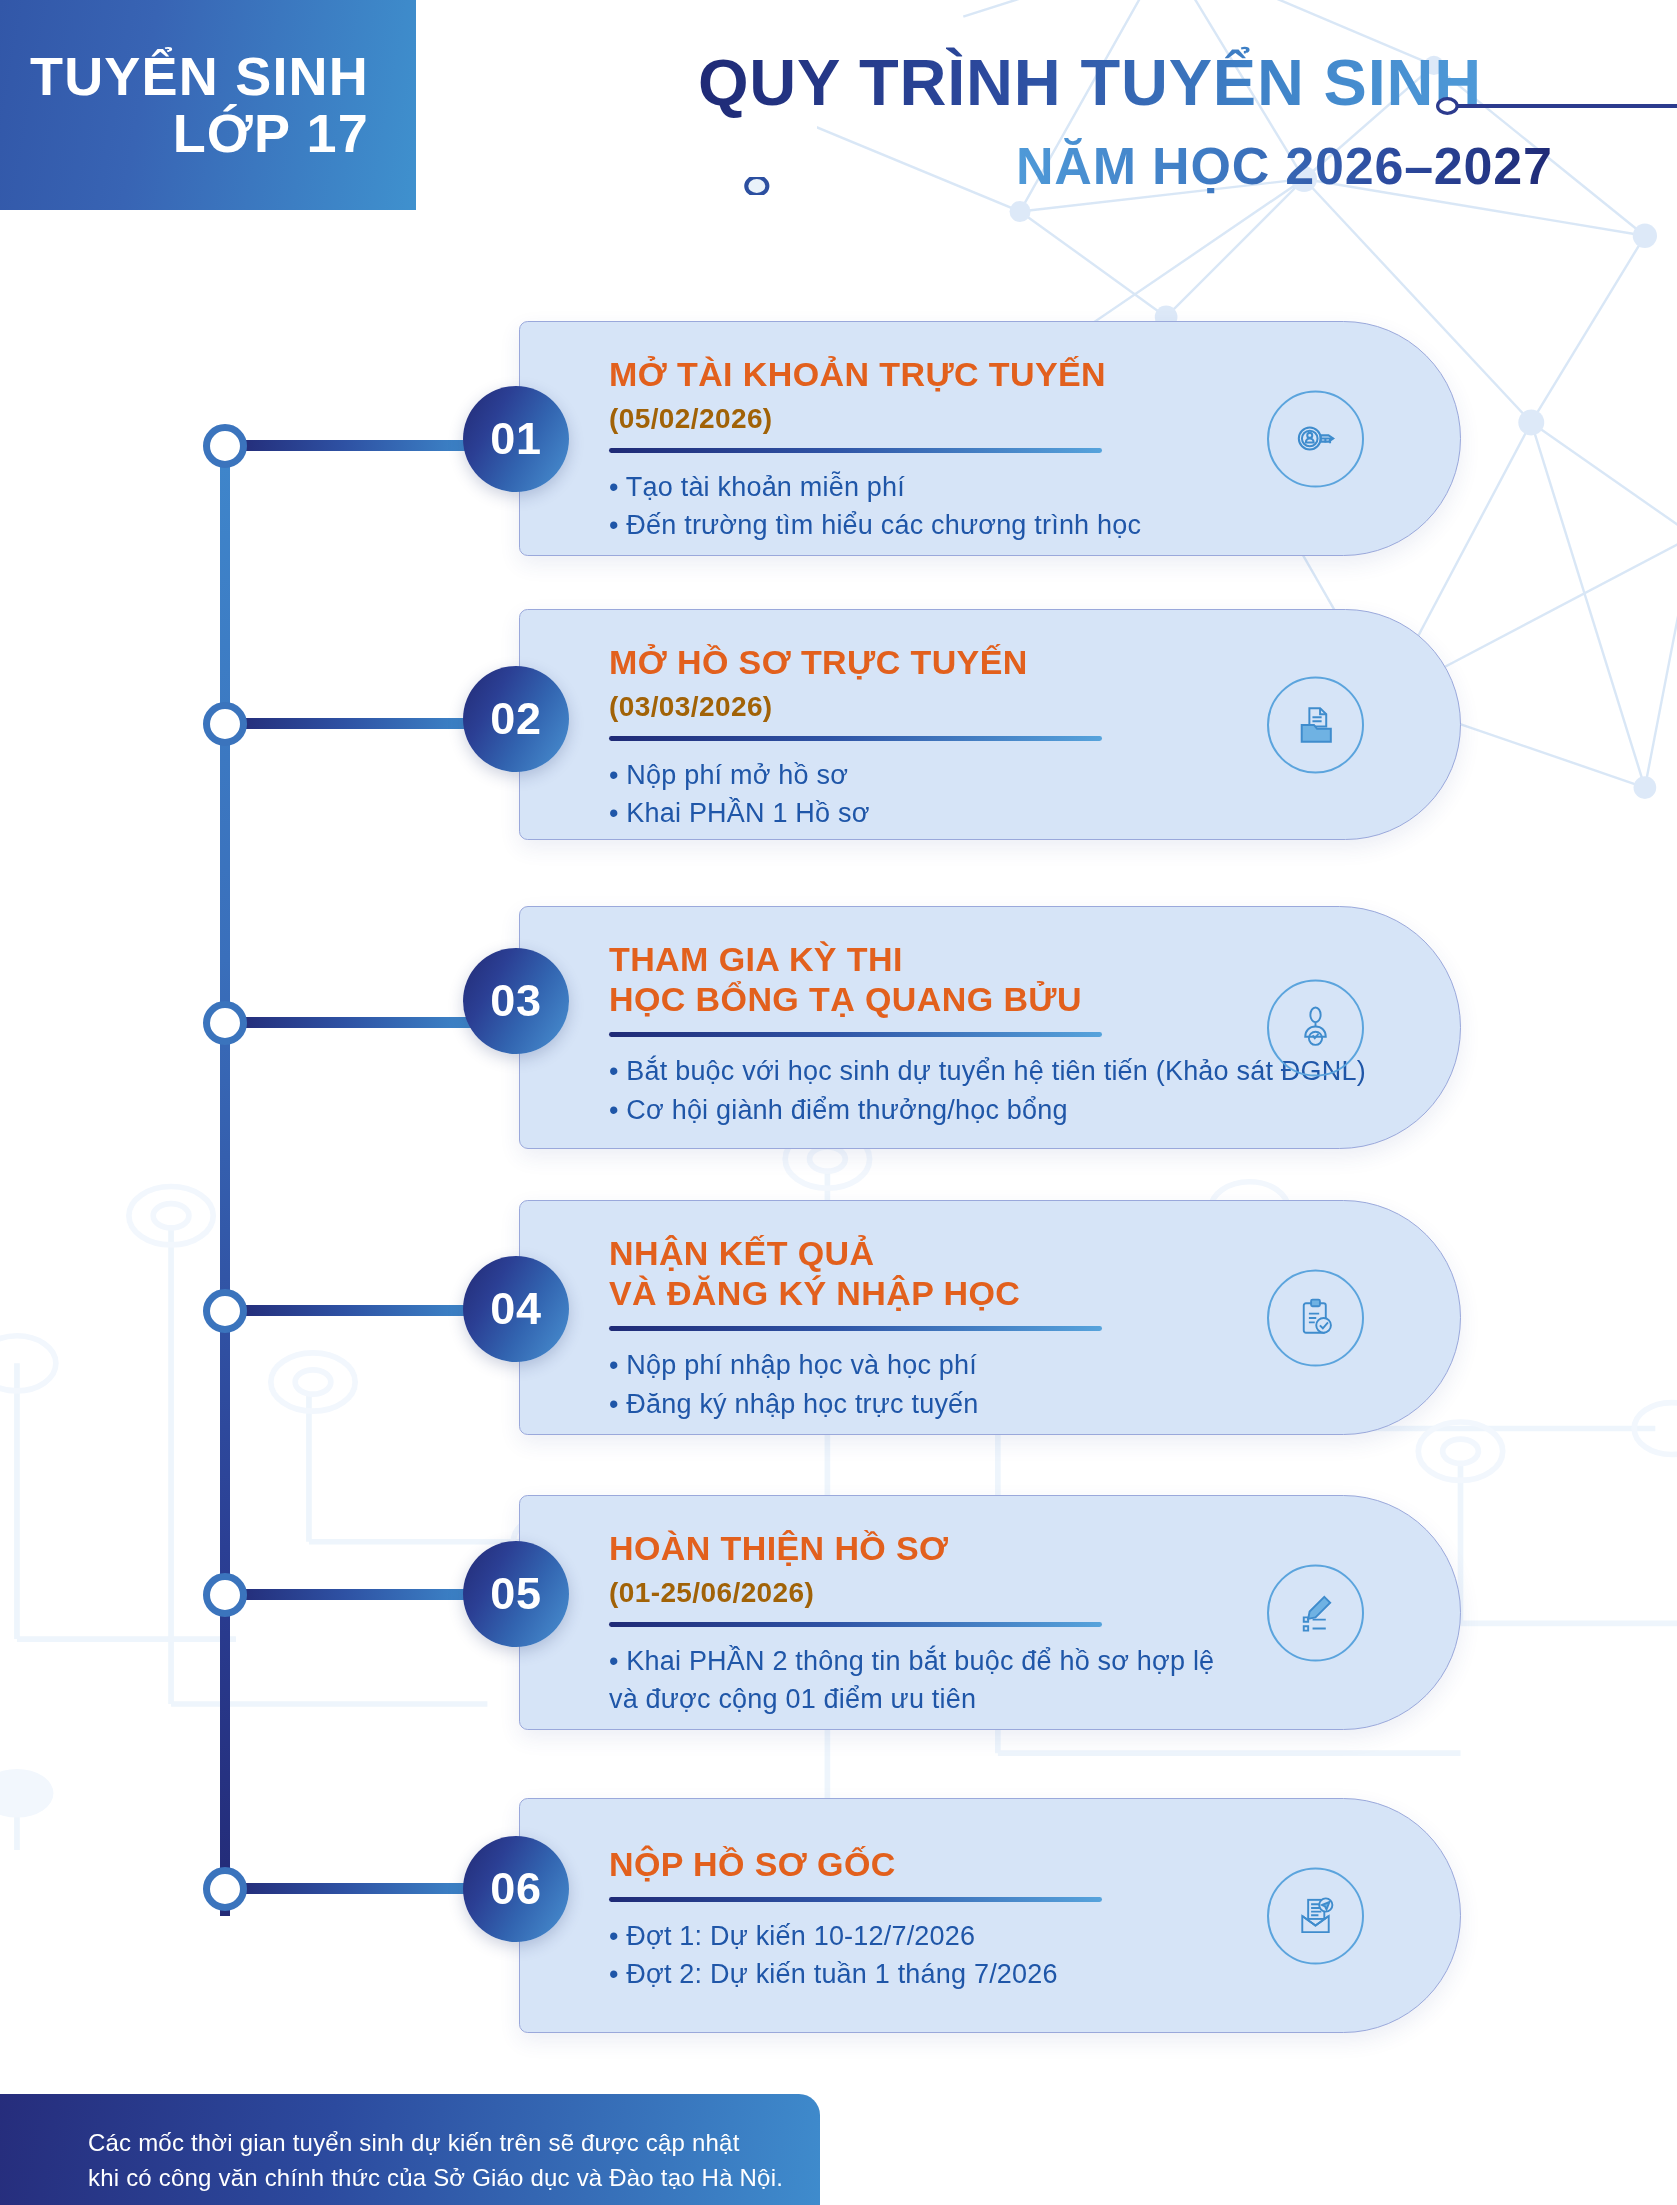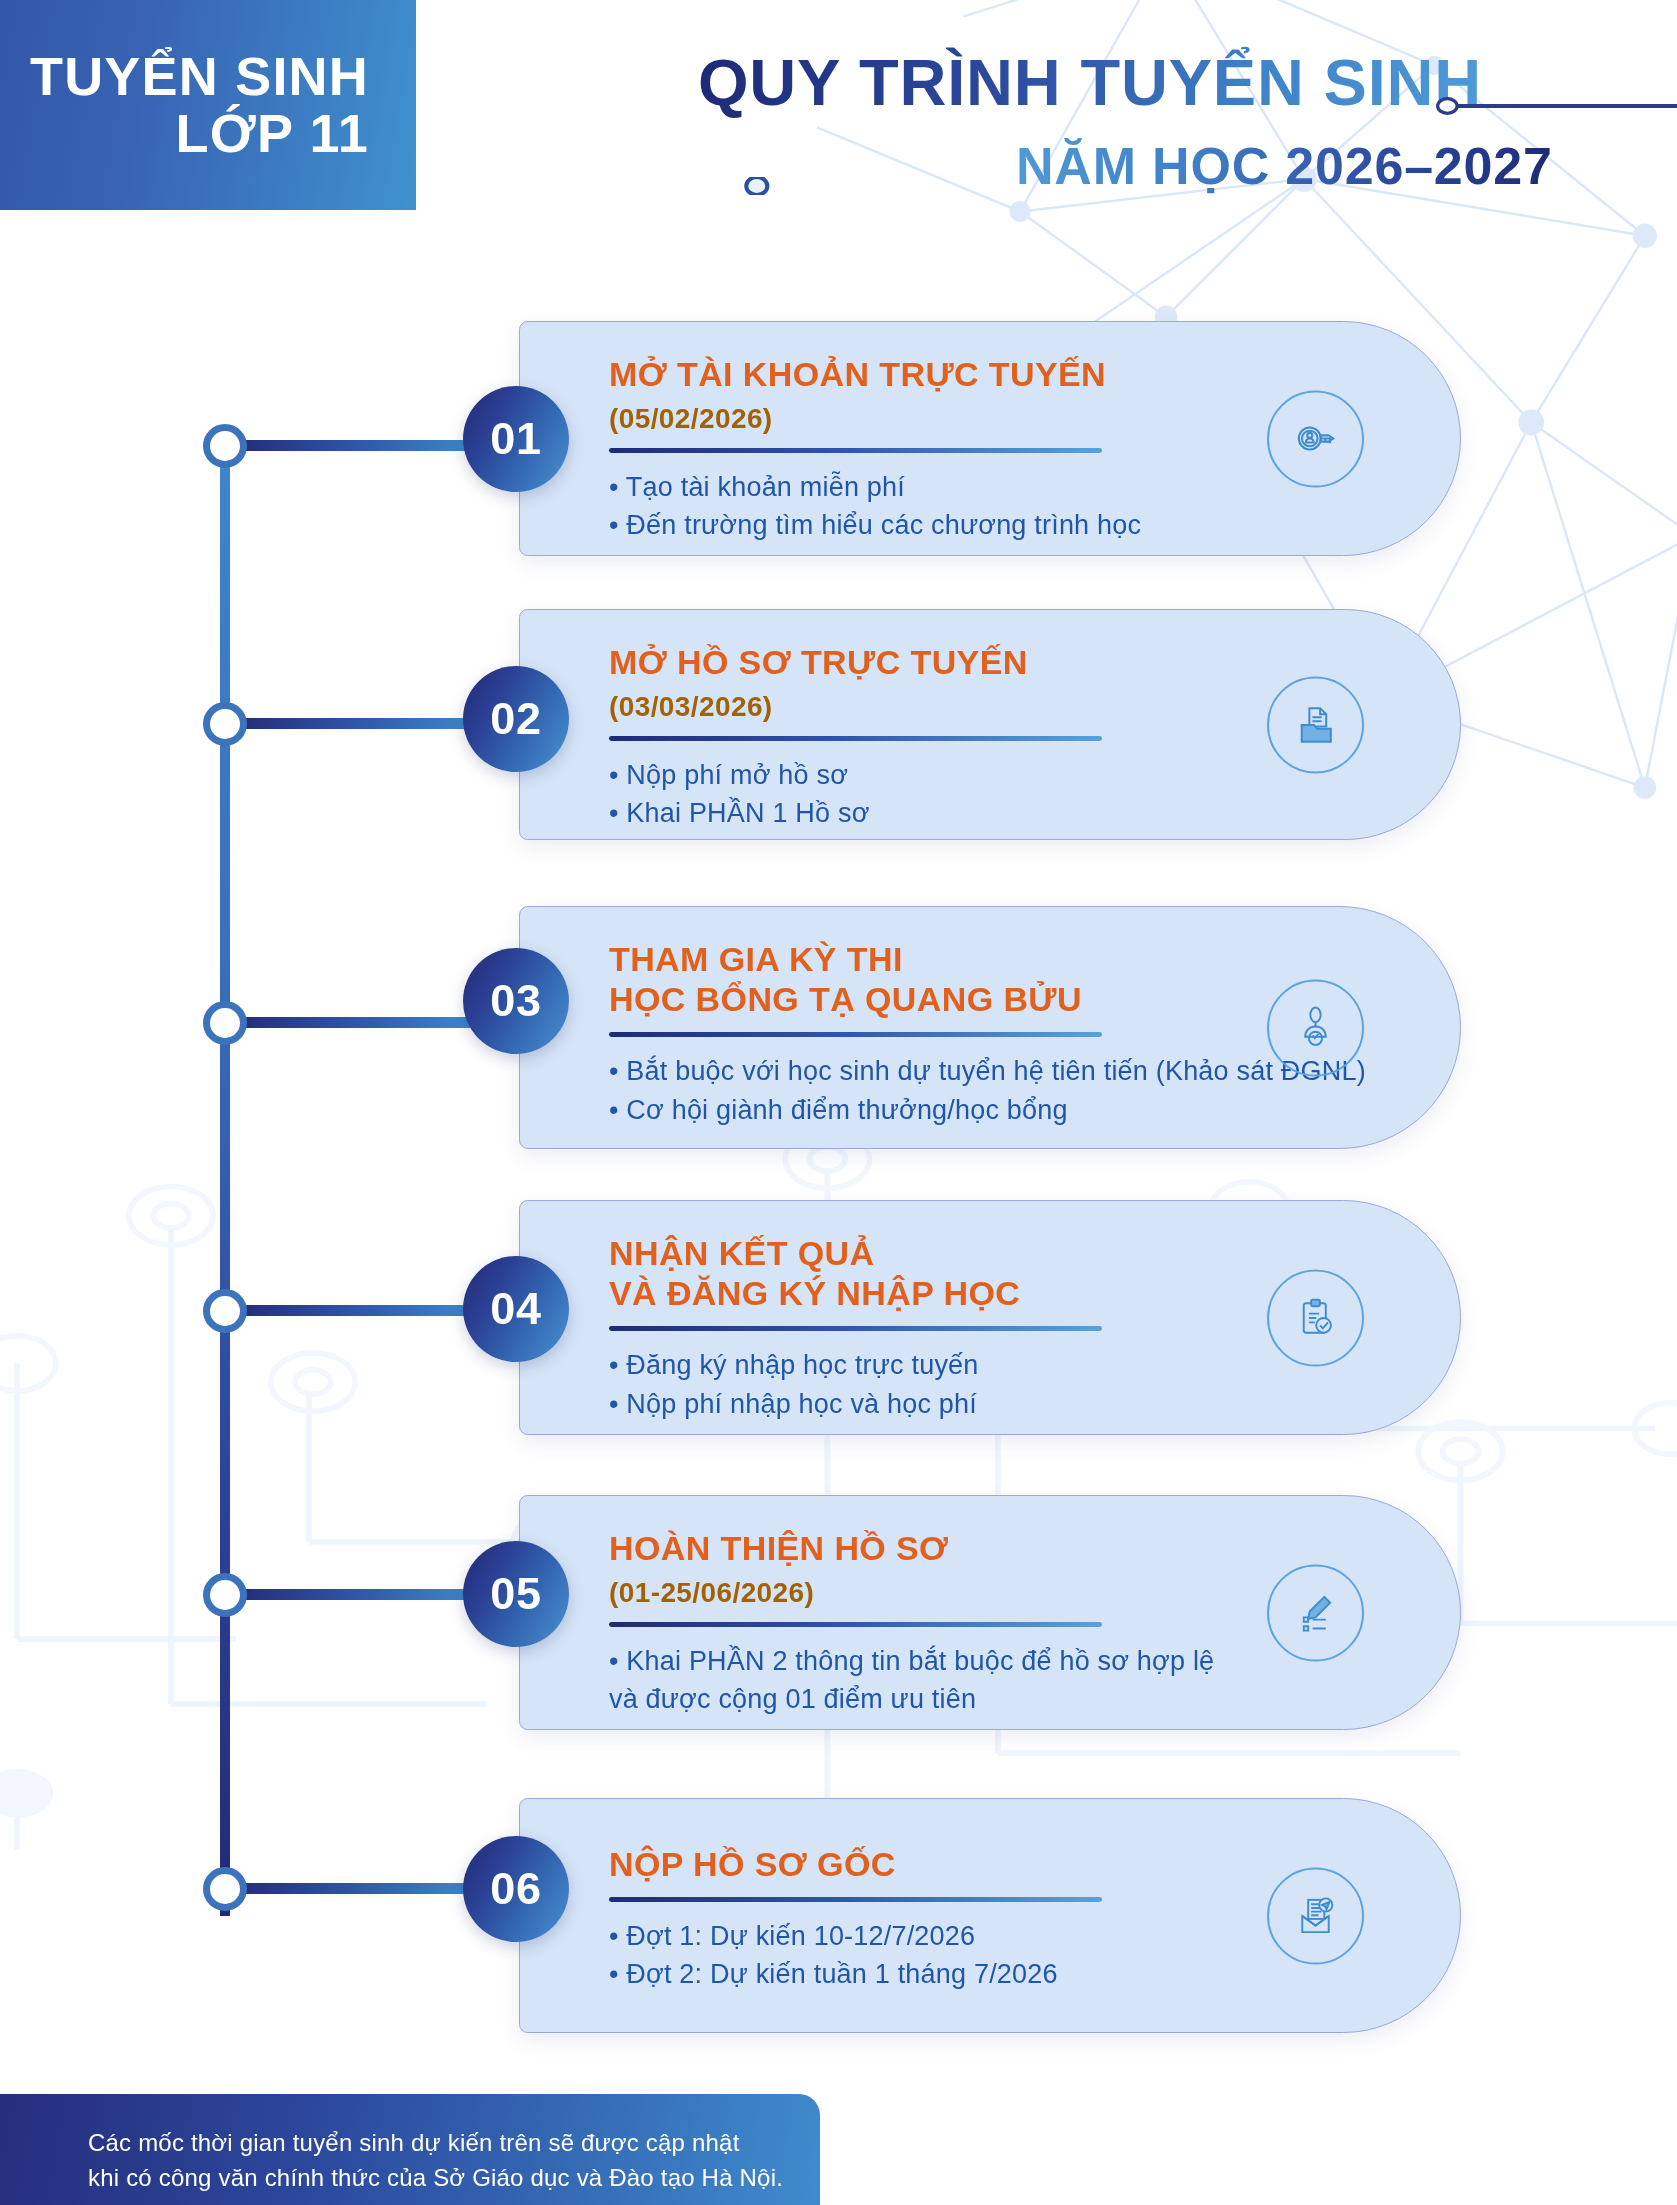--- a/index.html
+++ b/index.html
@@ -179,21 +179,21 @@
       <ellipse cx="900" cy="408" rx="52" ry="36"></ellipse>
         <ellipse cx="900" cy="408" rx="22" ry="15"></ellipse>
       <ellipse cx="1160" cy="380" rx="46" ry="32"></ellipse>
     </g>
     <ellipse cx="640" cy="995" rx="52" ry="36" fill="#f2f7fd"></ellipse>
   </svg>
 </div>
 
 <div class="hdr-badge">
   <div class="l1">TUYỂN SINH</div>
-  <div class="l2">LỚP 11</div>
+  <div class="l2">LỚP 17</div>
 </div>
 
 <div class="hdr-title-wrap">
   <div class="hdr-title1">QUY TRÌNH TUYỂN SINH</div>
   <div class="hdr-title2">NĂM HỌC 2026–2027</div>
 
   <svg class="hdr-rule-right" viewBox="0 0 480 22">
     <line x1="26" y1="11" x2="480" y2="11" stroke="#2c3b8e" stroke-width="5"></line>
     <ellipse cx="14" cy="11" rx="12" ry="9" fill="#ffffff" stroke="#2c3b8e" stroke-width="4"></ellipse>
   </svg>
@@ -297,22 +297,22 @@
     <span>03</span>
   </div>
 </div>
 
 <div class="step">
   <div class="card" style="top:1200px; height:235px;">
     <div class="card-inner">
       <div class="card-title">NHẬN KẾT QUẢ</div>
       <div class="card-title">VÀ ĐĂNG KÝ NHẬP HỌC</div>
       <div class="card-rule"></div>
+      <div class="bullet">• Nộp phí nhập học và học phí</div>
       <div class="bullet">• Đăng ký nhập học trực tuyến</div>
-      <div class="bullet">• Nộp phí nhập học và học phí</div>
       <div class="icon-badge">
         <svg viewBox="0 0 64 64" width="47" height="47" fill="none" stroke="#3f8ccd" stroke-width="2.6">
           <rect x="16" y="12" width="30" height="40" rx="3"></rect>
           <rect x="26" y="7" width="12" height="9" rx="2" fill="#6fb2e3"></rect>
           <path d="M23 26h14M23 32h10M23 38h8"></path>
           <circle cx="43" cy="42" r="10" fill="#d6e4f7"></circle>
           <path d="M38 42l4 4 7-8"></path>
         </svg>
       </div>
     </div>

